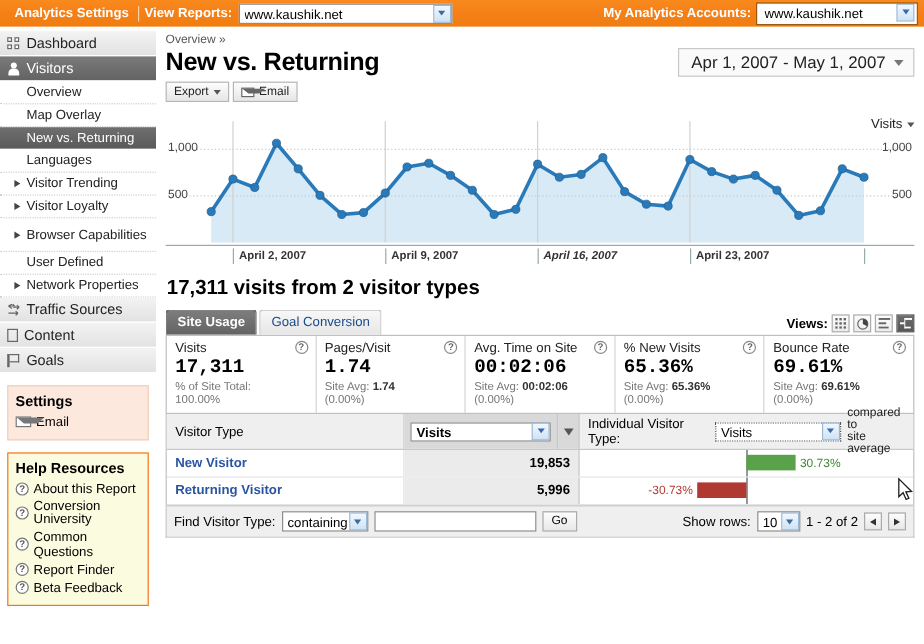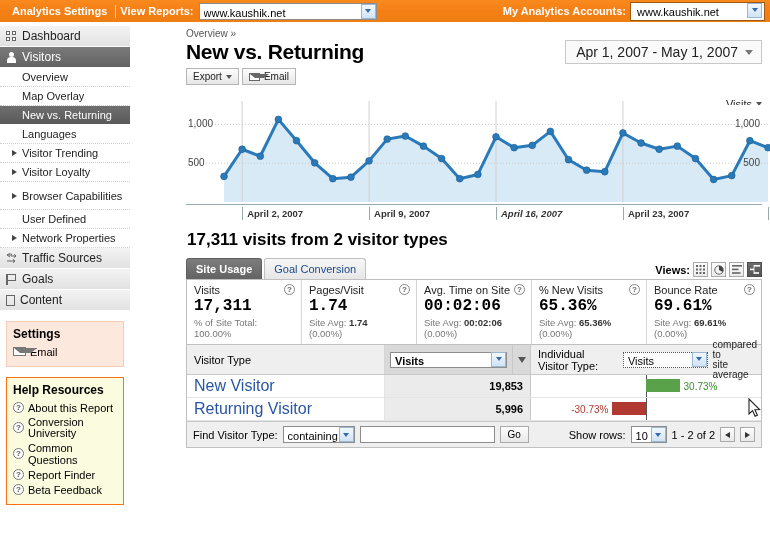--- a/index.html
+++ b/index.html
@@ -126,21 +126,21 @@
     flex:0 0 auto; width:11px;height:11px;border-radius:50%;
     border:1px solid #777; color:#555; font-size:8px;
     display:flex;align-items:center;justify-content:center; background:#fff;
     font-weight:bold;
   }
   .env-ic { flex:0 0 auto; width:13px;height:9px;border:1px solid #777; position:relative; background:#fff;}
   .env-ic:after{content:"";position:absolute;left:0;top:0;width:11px;height:6px;
     border-left:6px solid transparent;border-right:6px solid transparent;border-top:5px solid #777;}
 
   
-  #main { flex:1 1 auto; padding: 6px 8px 2px 8px; min-width:0;margin-left:48px; }
+  #main { flex:1 1 auto; padding: 6px 8px 2px 8px; min-width:0; }
   #breadcrumb { font-size:10px; color:#555; margin-bottom:1px; }
   .title-row { display:flex; align-items:flex-start; }
   h1#page-title { margin:0; font-size:21px; font-weight:bold; letter-spacing:-0.3px; }
   #daterange {
     margin-left:auto; border:1px solid #c8c8c8; background:#fafafa;
     font-size:14px; padding: 3px 8px 3px 10px; color:#222; display:flex; gap:7px; align-items:center;
     cursor:pointer;
   }
   #daterange .caret { width:0;height:0;border-left:4px solid transparent;border-right:4px solid transparent;border-top:5px solid #777;}
 
@@ -214,21 +214,21 @@
   .th-sel .fakesel{ width:100%; height:16px;}
   .th-arrow { width:18px; flex:0 0 18px; background:#d9d9d9; display:flex;align-items:center;justify-content:center; border-right:1px solid #c8c8c8;}
   .th-arrow .dn { width:0;height:0;border-left:4px solid transparent;border-right:4px solid transparent;border-top:6px solid #555; }
   .th-ind { flex:1 1 auto; display:flex; align-items:center; gap:5px; padding:0 4px 0 7px; font-size:11px; min-width:0;}
   .th-ind .fakesel{ width:114px; height:16px; border:1px dotted #555;}
   .th-ind .cmp { font-size:10px; line-height:10px; color:#222; }
 
   .trow { display:flex; height:23px; align-items:stretch; border-bottom:1px solid #e4e4e4;}
   .trow:last-child{border-bottom:none;}
   .td-name { width:198px; flex:0 0 198px; display:flex;align-items:center; padding-left:7px; border-right:1px solid #e4e4e4;}
-  .td-name a { color:#2a55a3; text-decoration:none; font-size:16px;}
+  .td-name a { color:#2a55a3; text-decoration:none; font-size:11px;font-weight:bold;}
   .td-val { width:146px; flex:0 0 146px; background:#ebebeb; display:flex;align-items:center;justify-content:flex-end;
             padding-right:7px; font-size:11px; font-weight:bold; border-right:1px solid #c8c8c8;}
   .td-bar { flex:1 1 auto; position:relative; display:flex; align-items:center; min-width:0;}
   .midline { position:absolute; left:50%; top:0; bottom:0; width:1px; background:#555; }
   .barlbl { position:absolute; font-size:10px; }
   .bar { position:absolute; height:13px; top:4px; }
 
   
   #tfoot { display:flex; align-items:center; background:#efefef; border-top:1px solid #c8c8c8; height:26px; padding:0 6px; gap:5px; font-size:11px;}
   #tfoot .fakesel { height:17px; }
@@ -322,26 +322,26 @@
       <span class="icon-sq src-ic">
         <svg width="12" height="11" viewBox="0 0 12 11">
           <path d="M1 2h5l-1.5 -1.5 M1 2l3 2 M1 2l3 -1.5" stroke="#666" fill="none" stroke-width="1"></path>
           <path d="M5 3h5 M10 3l-2 -1.7 M10 3l-2 1.7" stroke="#666" fill="none" stroke-width="1"></path>
           <path d="M1 8h8 M9 8l-2 -1.7 M9 8l-2 1.7" stroke="#666" fill="none" stroke-width="1"></path>
         </svg>
       </span>
       <span>Traffic Sources</span>
     </div>
     <div class="nav-top">
+      <span class="cnt-ic"></span>
+      <span>Content</span>
+    </div>
+    <div class="nav-top">
       <span class="icon-sq goal-ic"></span>
       <span>Goals</span>
-    </div>
-    <div class="nav-top">
-      <span class="cnt-ic"></span>
-      <span>Content</span>
     </div>
 
     <div class="panel panel-settings">
       <h3>Settings</h3>
       <div class="panel-row">
         <span class="env-ic"></span>
         <span>Email</span>
       </div>
     </div>
 

